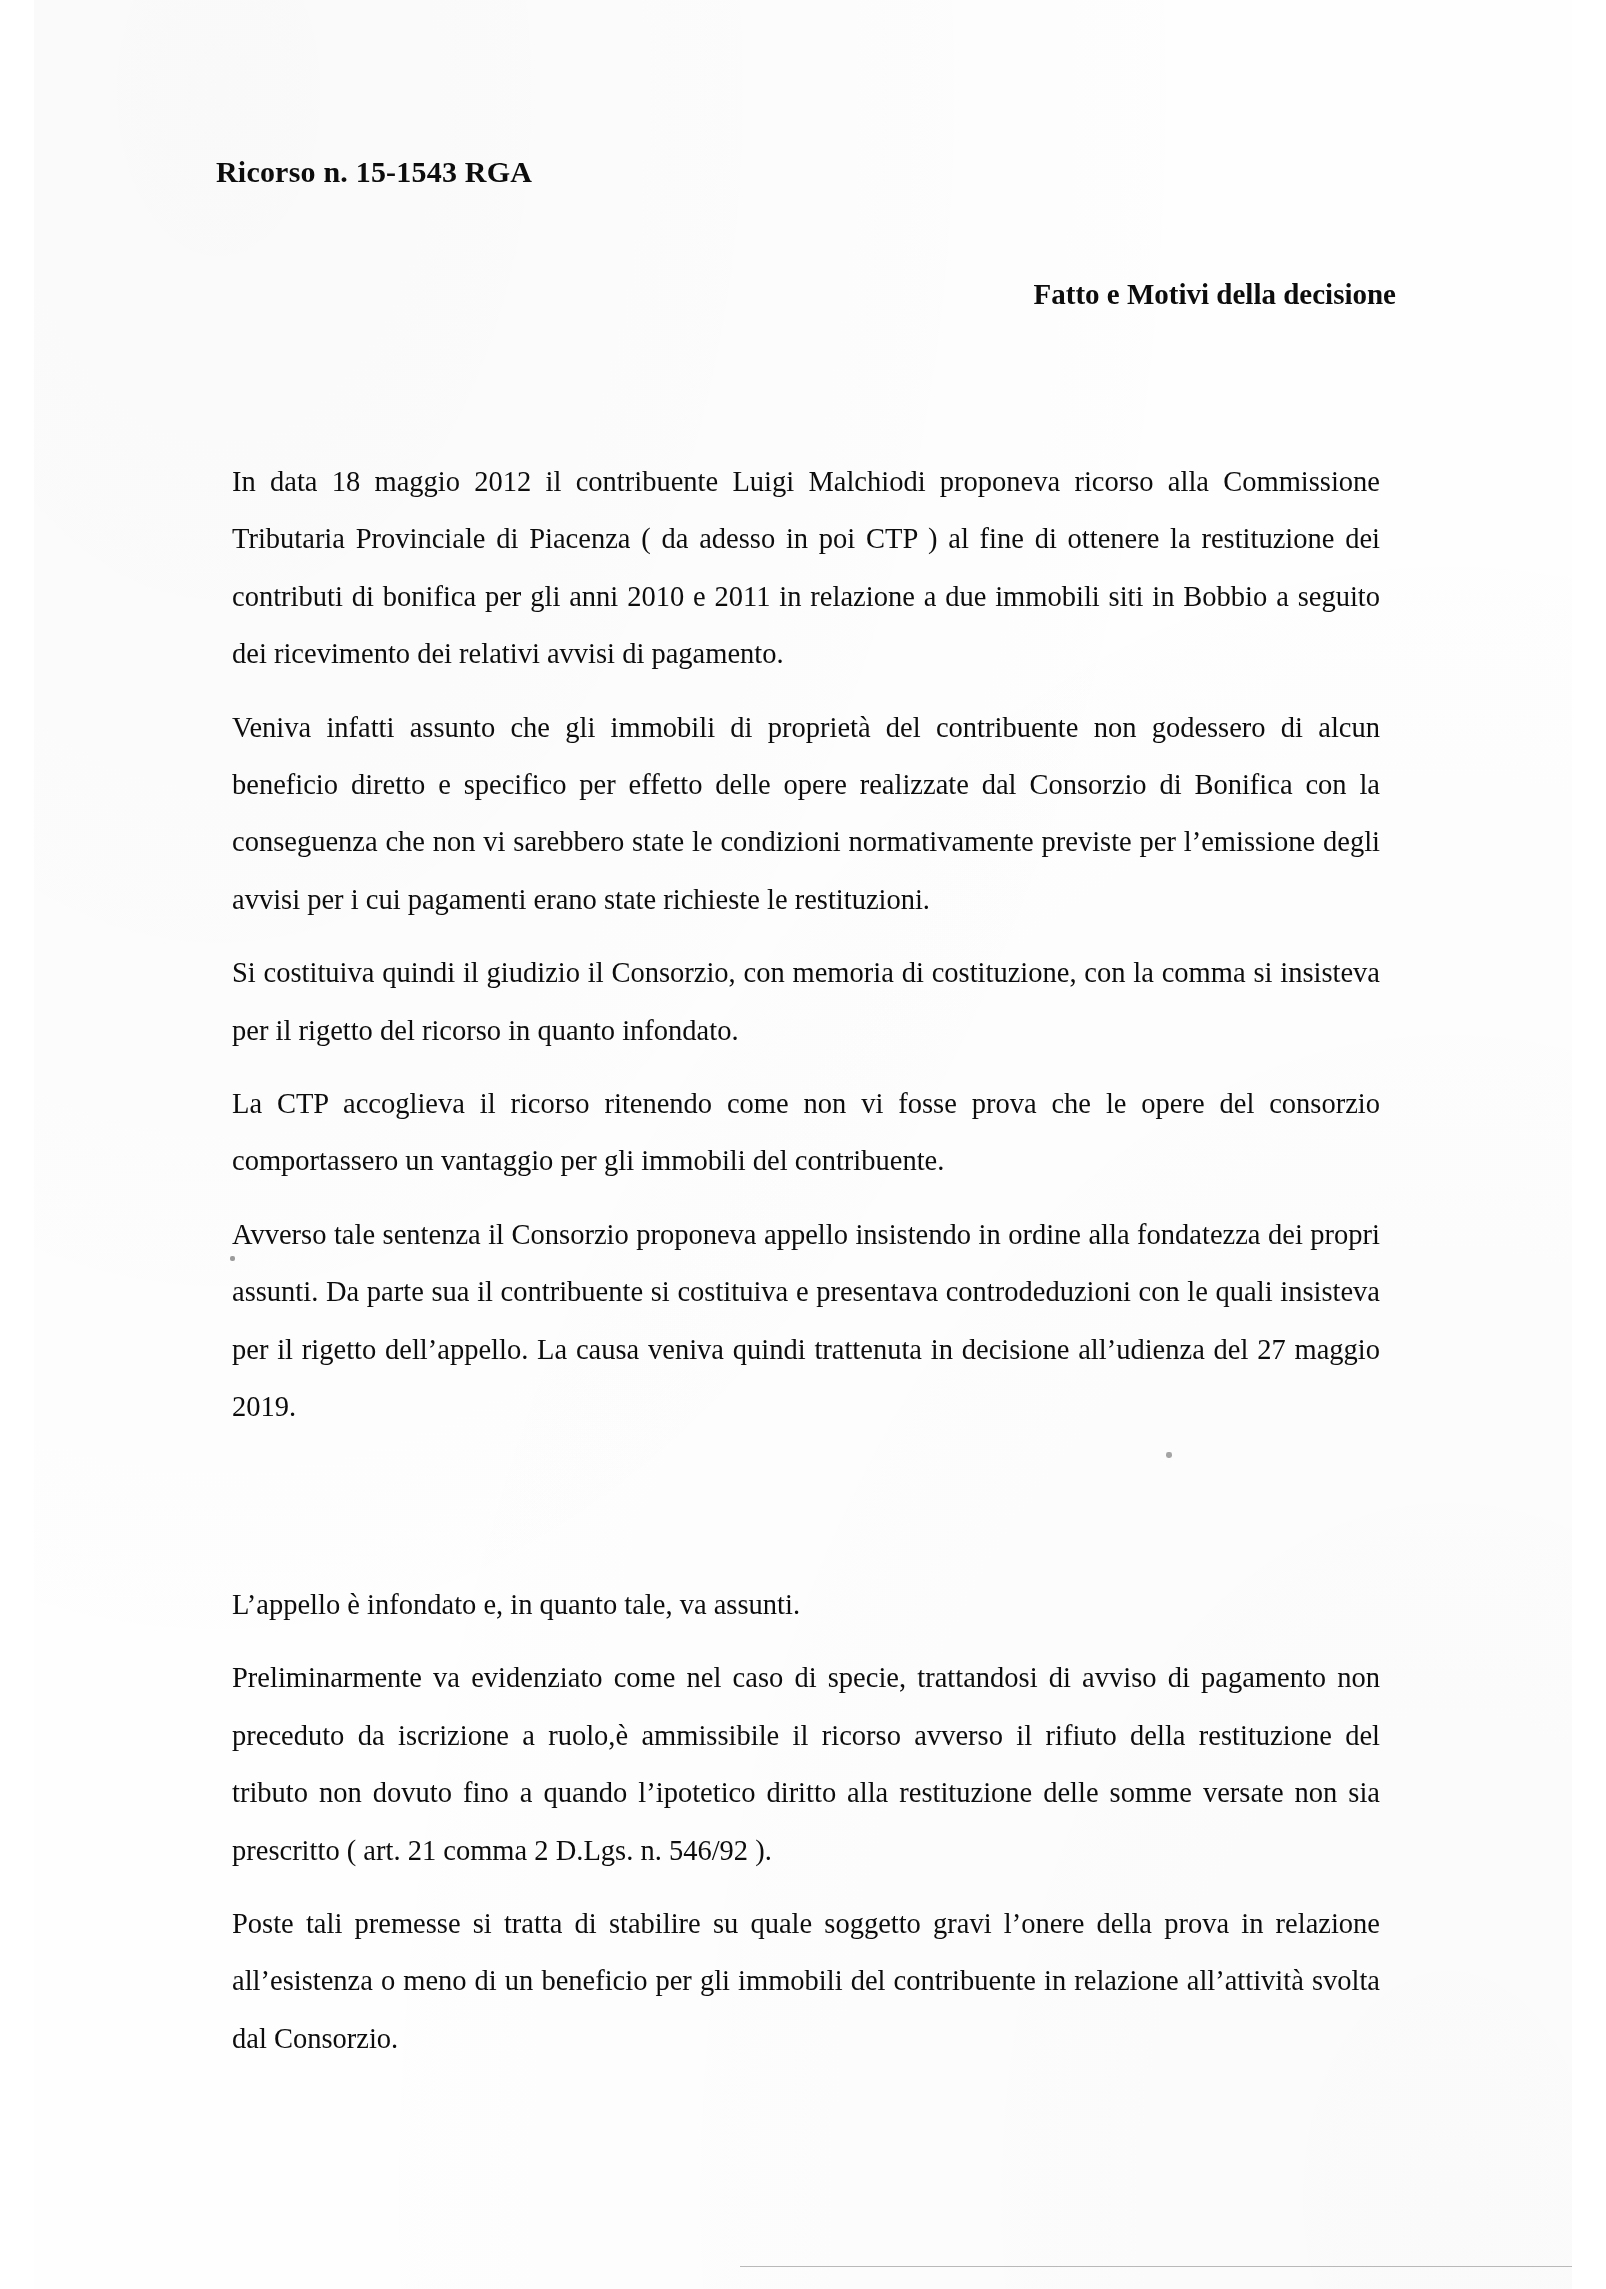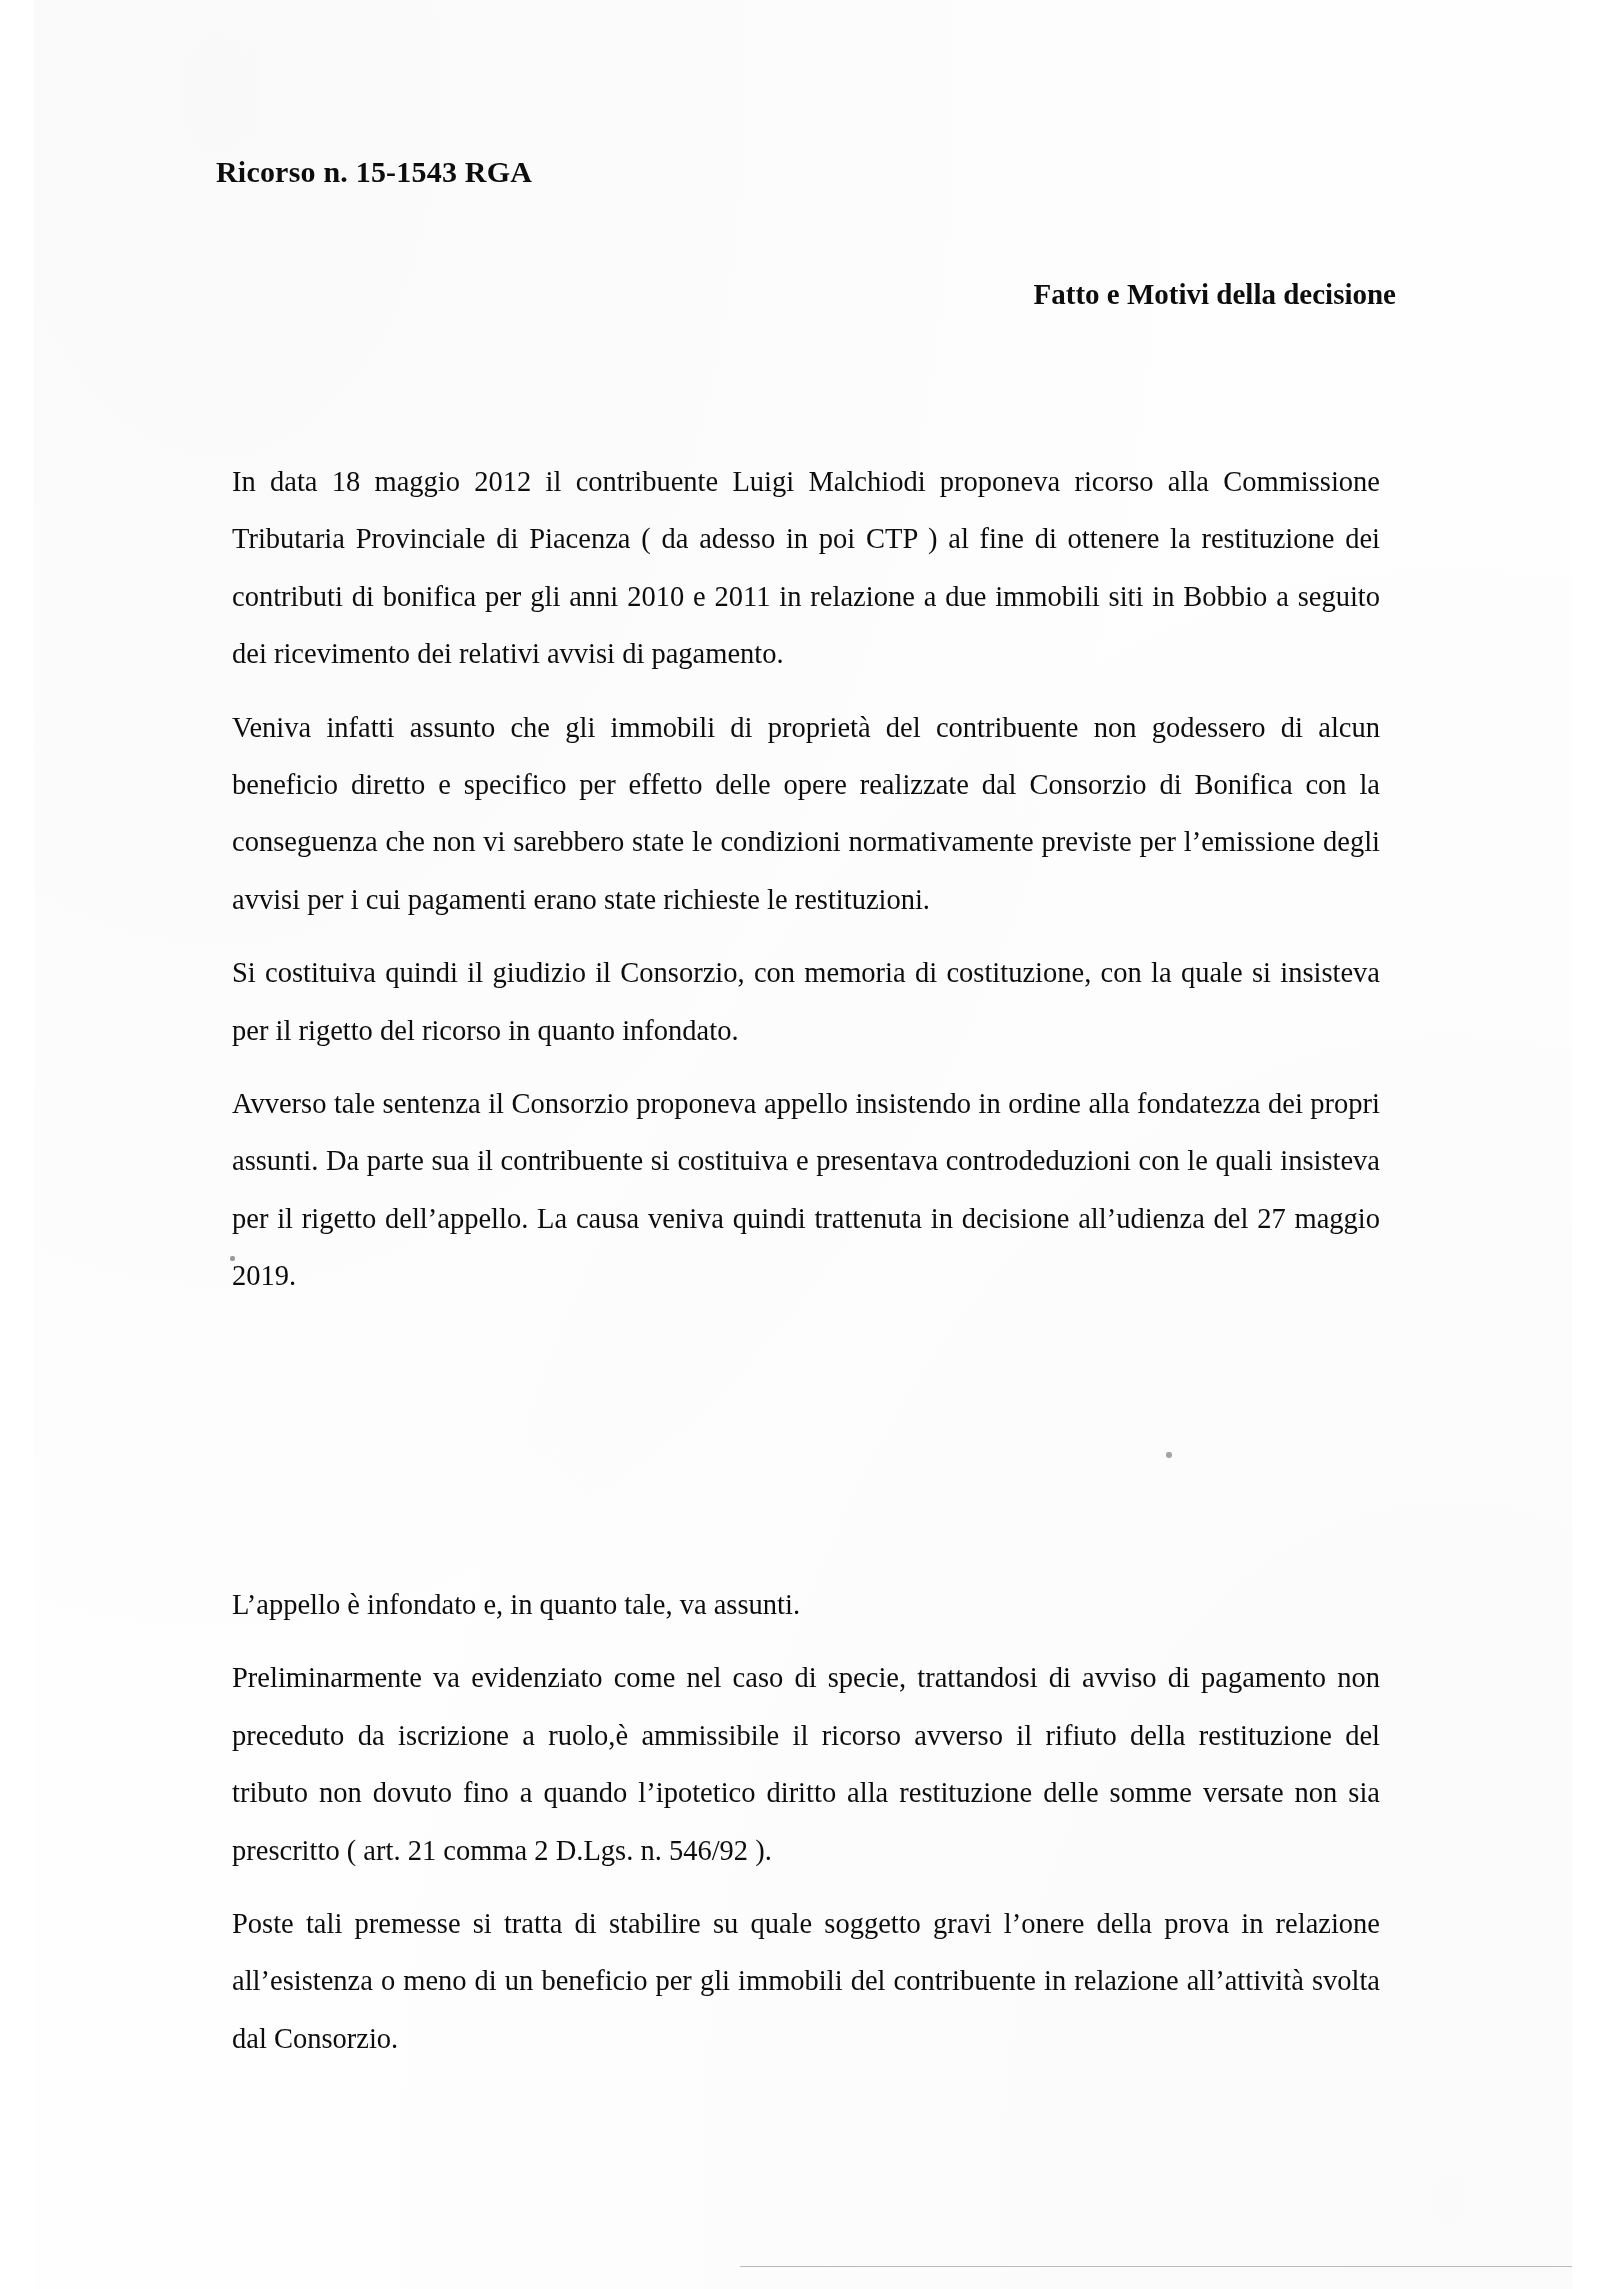--- a/index.html
+++ b/index.html
@@ -100,21 +100,22 @@
 
   <div class="scan-tone"></div>
 
   <div class="doc-header">Ricorso n. 15-1543 RGA</div>
 
   <div class="doc-title">Fatto e Motivi della decisione</div>
 
   <div class="body-block first">
     <p class="para">In data 18 maggio 2012   il contribuente Luigi Malchiodi proponeva ricorso alla Commissione Tributaria Provinciale di Piacenza ( da adesso in poi CTP ) al fine di ottenere la restituzione dei contributi di bonifica per gli anni 2010 e 2011 in relazione a due immobili siti in Bobbio a seguito dei ricevimento dei relativi avvisi di pagamento.</p>
     <p class="para">Veniva infatti assunto che gli immobili di proprietà del contribuente non godessero di alcun beneficio diretto e specifico per effetto delle opere realizzate dal Consorzio di Bonifica con la conseguenza che non vi sarebbero state le condizioni normativamente previste per l’emissione degli avvisi per i cui pagamenti erano state richieste le restituzioni.</p>
-    <p class="para">Si costituiva quindi il giudizio il Consorzio, con memoria di costituzione, con la quale si insisteva per il rigetto del ricorso in quanto infondato.</p>
+    <p class="para">Si costituiva quindi il giudizio il Consorzio, con memoria di costituzione, con la comma si insisteva per il rigetto del ricorso in quanto infondato.</p>
+    <p class="para">La CTP accoglieva il ricorso ritenendo come non vi fosse prova che le opere del consorzio comportassero un vantaggio per gli immobili del contribuente.</p>
     <p class="para">Avverso tale sentenza il Consorzio proponeva appello insistendo in ordine alla fondatezza dei propri assunti. Da parte sua il contribuente si costituiva e presentava controdeduzioni con le quali  insisteva per il rigetto dell’appello.  La causa veniva quindi  trattenuta in decisione all’udienza del 27 maggio  2019.</p>
   </div>
 
   <div class="body-block second">
     <p class="para">L’appello è infondato e, in quanto tale, va assunti.</p>
     <p class="para">Preliminarmente va evidenziato come nel caso di specie, trattandosi di avviso di pagamento non preceduto da iscrizione a ruolo,è ammissibile il ricorso avverso il rifiuto della restituzione del tributo non dovuto fino a quando l’ipotetico diritto alla restituzione delle somme versate non sia prescritto ( art. 21 comma 2 D.Lgs. n. 546/92 ).</p>
     <p class="para">Poste tali premesse si tratta di stabilire su quale soggetto gravi l’onere della prova in relazione all’esistenza o meno di un beneficio per gli immobili del contribuente in relazione all’attività svolta dal Consorzio.</p>
   </div>
 
   <span class="speck s1"></span>

